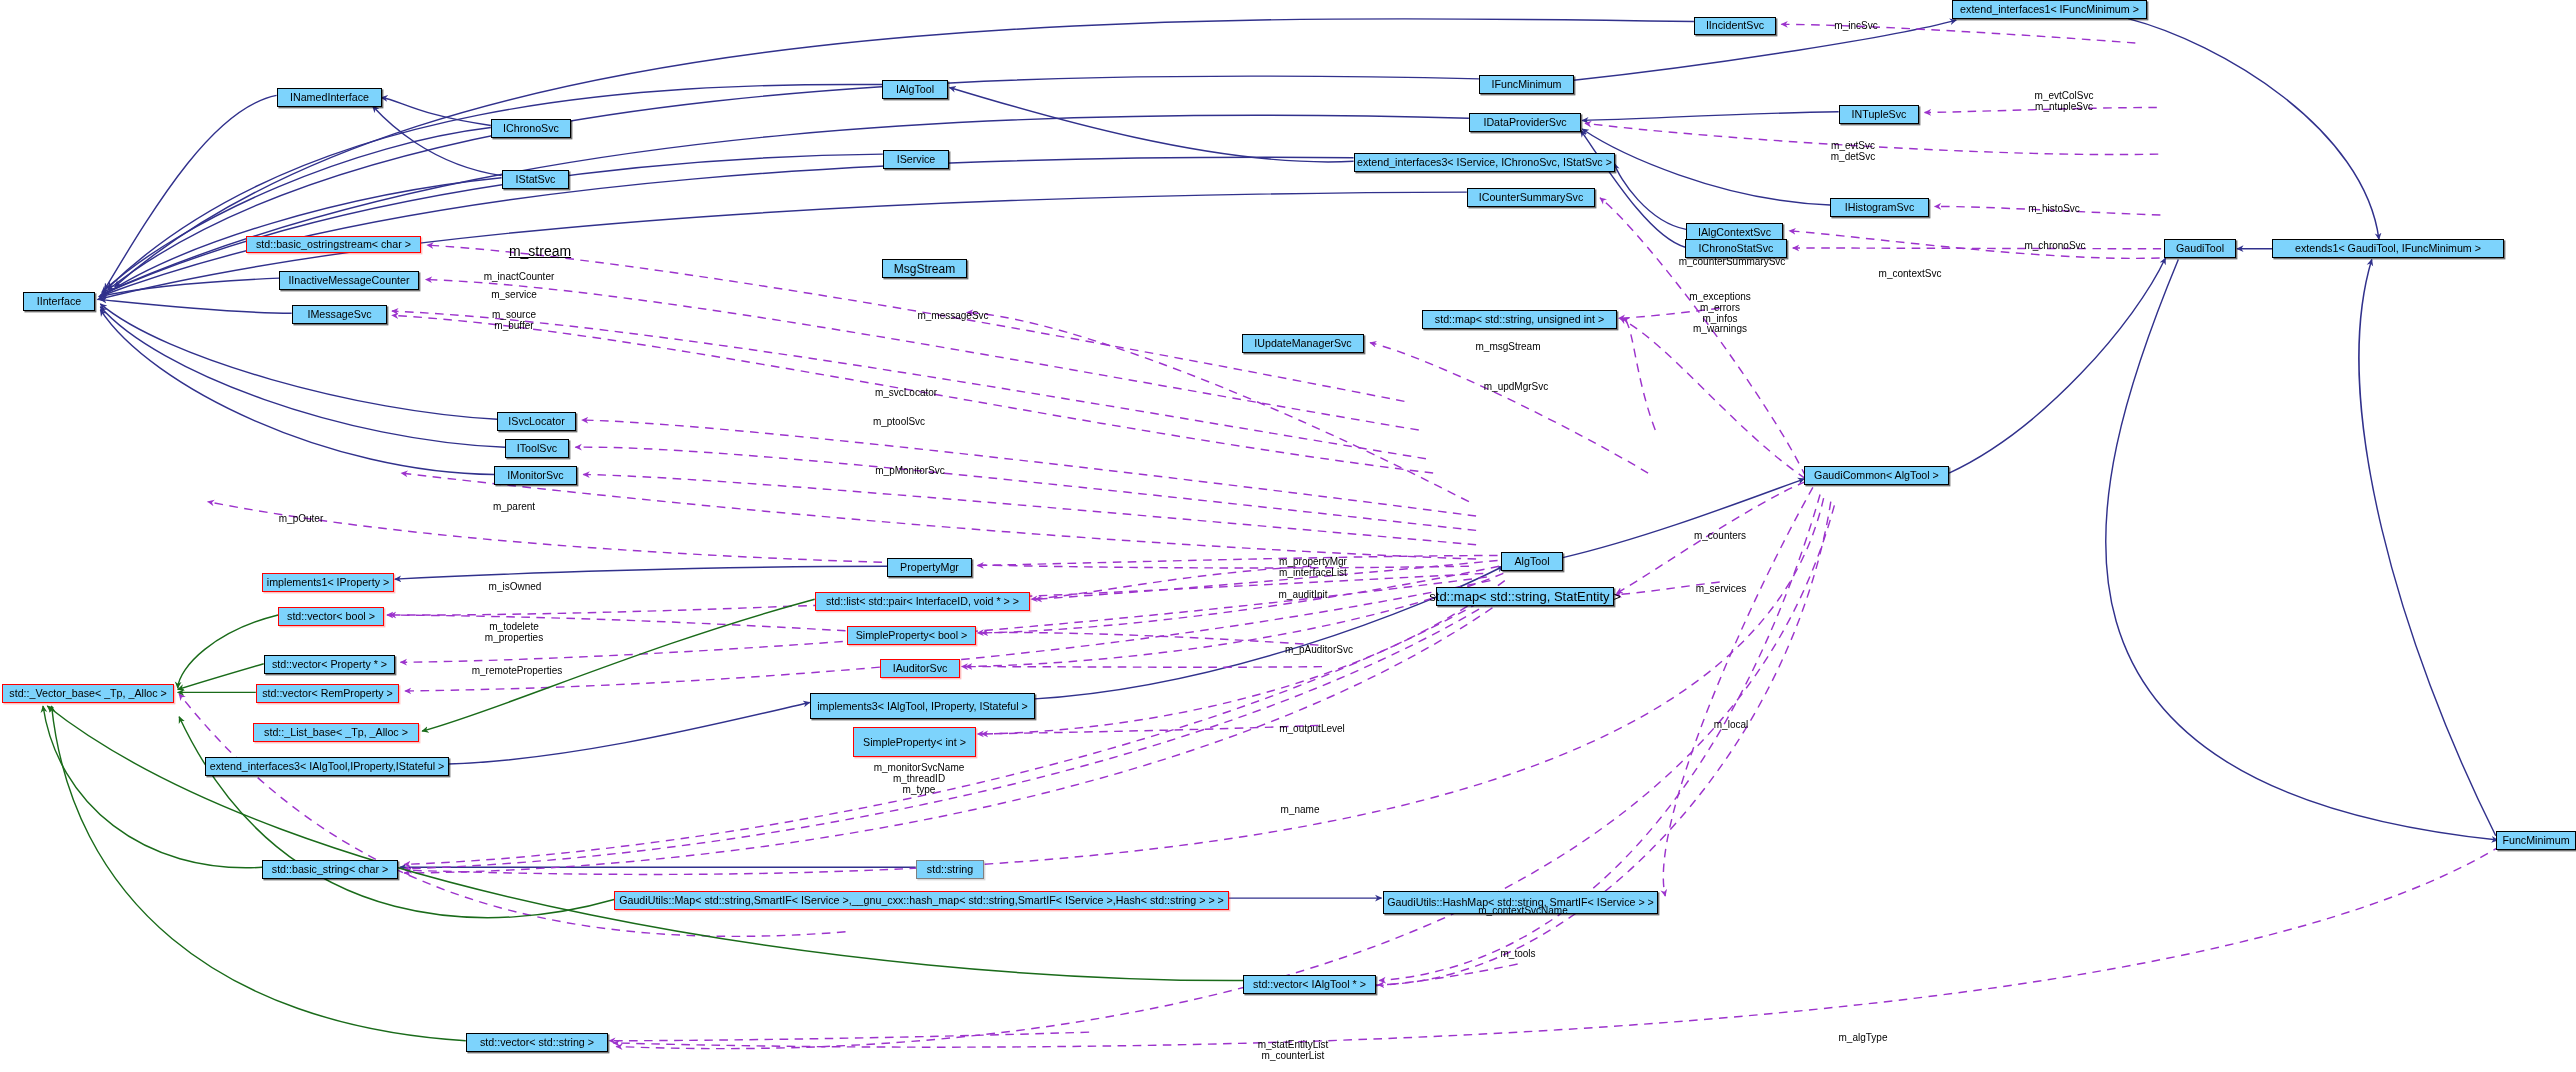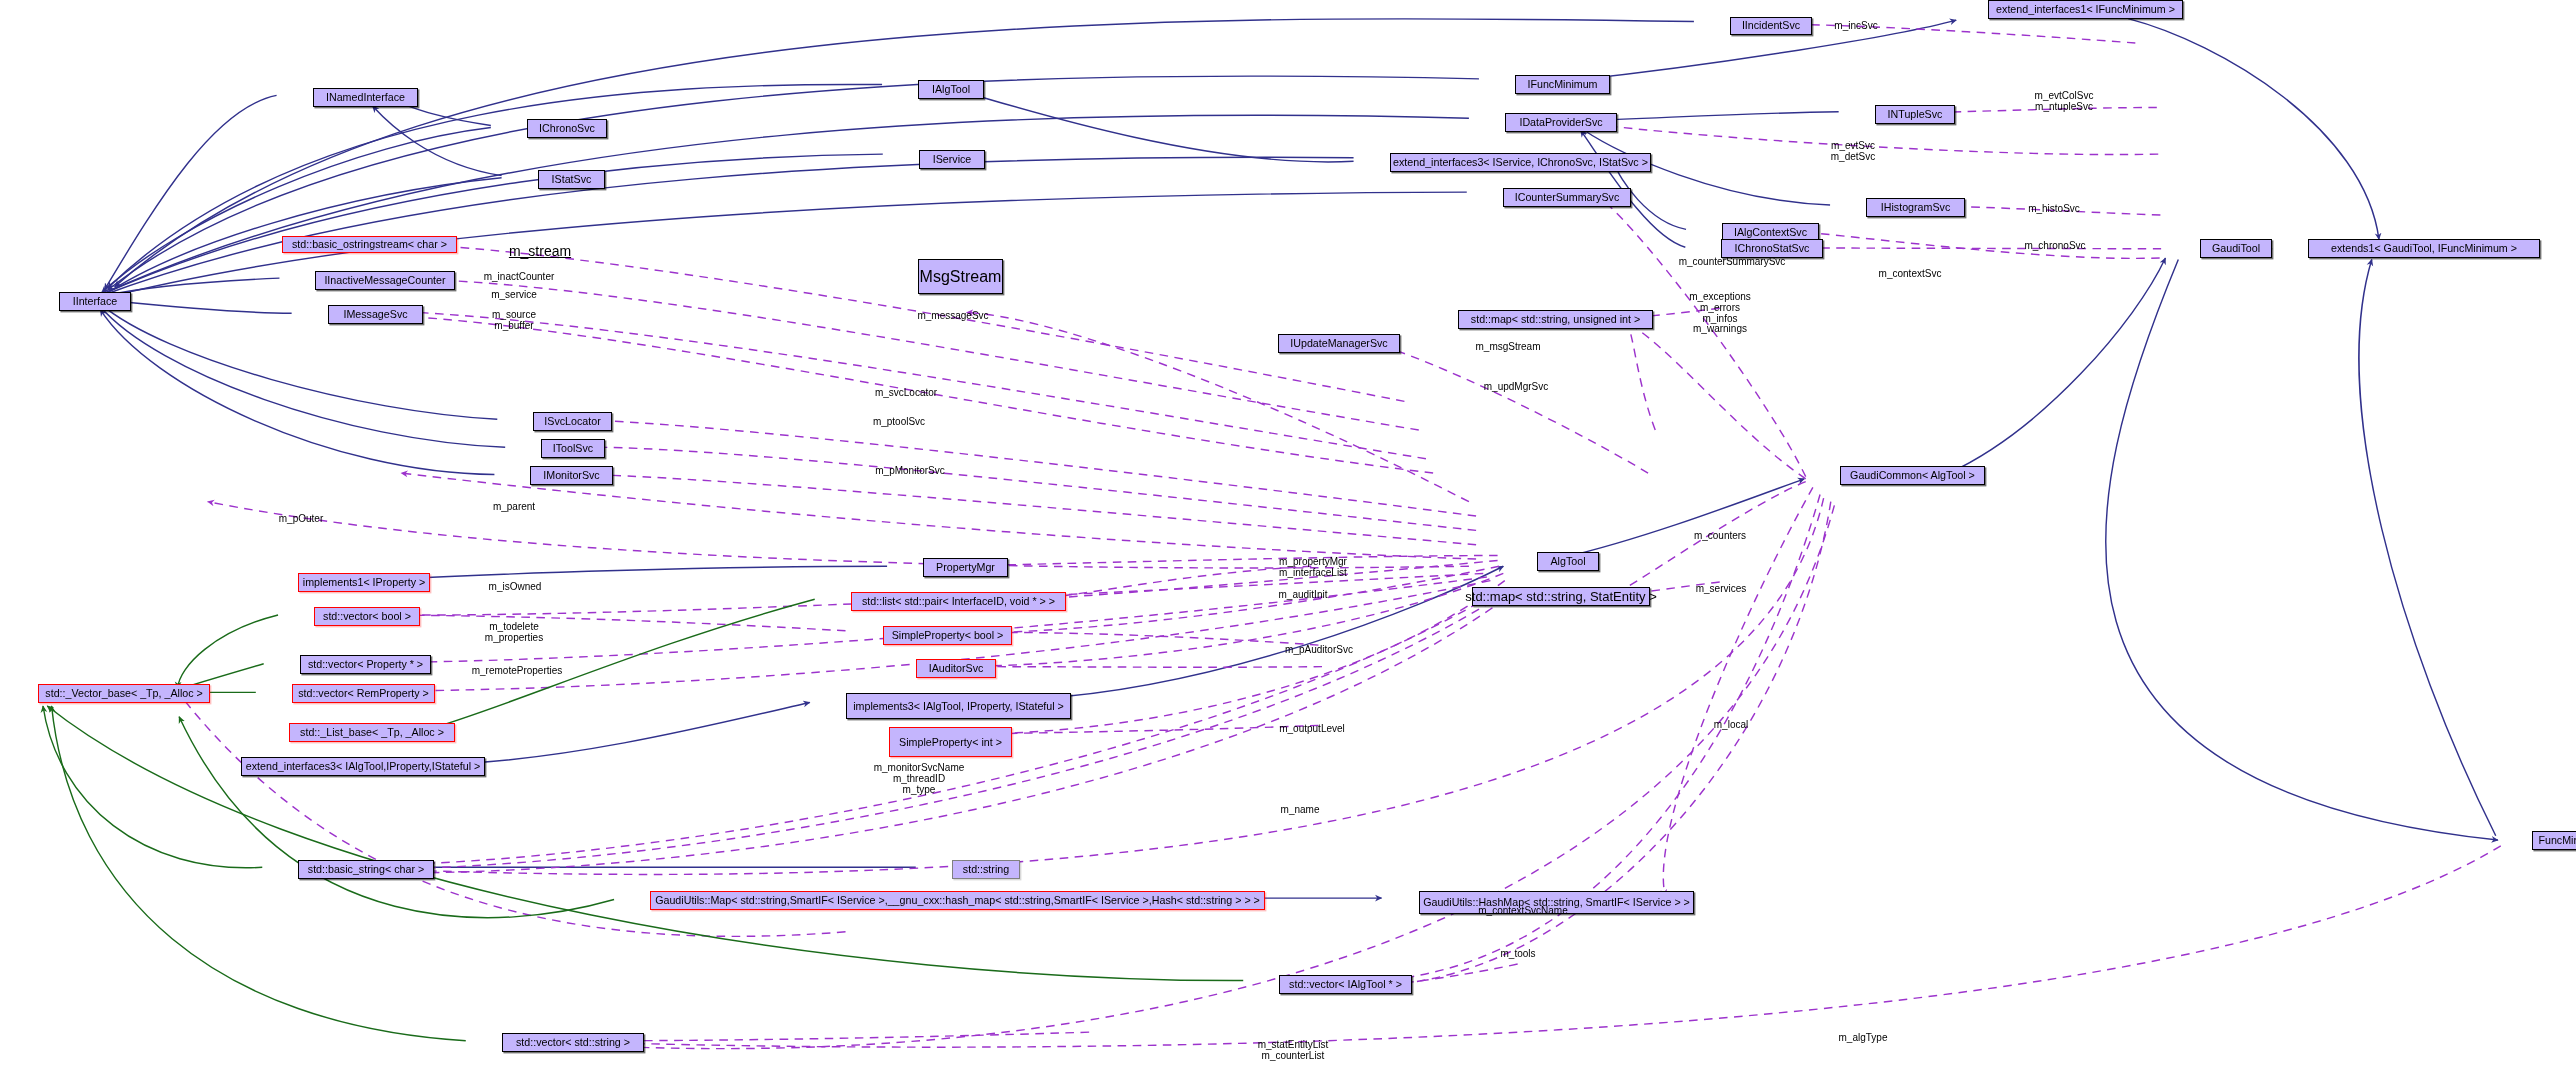--- a/index.html
+++ b/index.html
@@ -24,28 +24,27 @@
     width: 2576px;
     height: 1073px;
     pointer-events: none;
   }
   .node {
     position: absolute;
     box-sizing: border-box;
     display: flex;
     align-items: center;
     justify-content: center;
-    background: #c4b5fd;
+    background: #7dd3fc;
     border: 0.7px solid #000000;
     color: #000000;
     white-space: nowrap;
     line-height: 1;
     padding: 0 0;
     box-shadow: 1.4px 1.4px 0 rgba(0,0,0,0.55);
-    margin-left: 36px;
   }
   .node.red {
     border-color: #ff0000;
     box-shadow: 1.4px 1.4px 0 rgba(255,0,0,0.25);
   }
   .node.grey {
     border-color: #808080;
     box-shadow: 1.4px 1.4px 0 rgba(0,0,0,0.15);
   }
   .edge-label {
@@ -255,21 +254,21 @@
   <div id="nodes">
       <div class="node" style="left: 23px; top: 292px; width: 72px; height: 18.6px; font-size: 10.7px;">IInterface</div>
       <div class="node" style="left: 277px; top: 88px; width: 105px; height: 18.6px; font-size: 10.7px;">INamedInterface</div>
       <div class="node" style="left: 491px; top: 119px; width: 80px; height: 18.6px; font-size: 10.7px;">IChronoSvc</div>
       <div class="node" style="left: 502px; top: 170px; width: 67px; height: 18.6px; font-size: 10.7px;">IStatSvc</div>
       <div class="node red" style="left: 246px; top: 236px; width: 175px; height: 17px; font-size: 10.7px;">std::basic_ostringstream&lt; char &gt;</div>
       <div class="node" style="left: 279px; top: 271px; width: 140px; height: 18.6px; font-size: 10.7px;">IInactiveMessageCounter</div>
       <div class="node" style="left: 292px; top: 305px; width: 95px; height: 18.6px; font-size: 10.7px;">IMessageSvc</div>
       <div class="node" style="left: 882px; top: 80px; width: 66px; height: 18.6px; font-size: 10.7px;">IAlgTool</div>
       <div class="node" style="left: 883px; top: 150px; width: 66px; height: 18.6px; font-size: 10.7px;">IService</div>
-      <div class="node" style="left: 882px; top: 259px; width: 85px; height: 35px; font-size: 16px;">MsgStream</div>
+      <div class="node" style="left: 882px; top: 259px; width: 85px; height: 19px; font-size: 12px;">MsgStream</div>
       <div class="node" style="left: 1242px; top: 334px; width: 122px; height: 18.6px; font-size: 10.7px;">IUpdateManagerSvc</div>
       <div class="node" style="left: 497px; top: 412px; width: 79px; height: 18.6px; font-size: 10.7px;">ISvcLocator</div>
       <div class="node" style="left: 505px; top: 439px; width: 64px; height: 18.6px; font-size: 10.7px;">IToolSvc</div>
       <div class="node" style="left: 494px; top: 466px; width: 83px; height: 18.6px; font-size: 10.7px;">IMonitorSvc</div>
       <div class="node red" style="left: 262px; top: 573px; width: 132px; height: 18.6px; font-size: 10.7px;">implements1&lt; IProperty &gt;</div>
       <div class="node red" style="left: 278px; top: 607px; width: 106px; height: 18.6px; font-size: 10.7px;">std::vector&lt; bool &gt;</div>
       <div class="node" style="left: 264px; top: 655px; width: 131px; height: 18.6px; font-size: 10.7px;">std::vector&lt; Property * &gt;</div>
       <div class="node red" style="left: 256px; top: 684px; width: 143px; height: 18.6px; font-size: 10.7px;">std::vector&lt; RemProperty &gt;</div>
       <div class="node red" style="left: 2.1px; top: 684px; width: 172px; height: 18.6px; font-size: 10.7px;">std::_Vector_base&lt; _Tp, _Alloc &gt;</div>
       <div class="node red" style="left: 253px; top: 723px; width: 166px; height: 18.6px; font-size: 10.7px;">std::_List_base&lt; _Tp, _Alloc &gt;</div>

